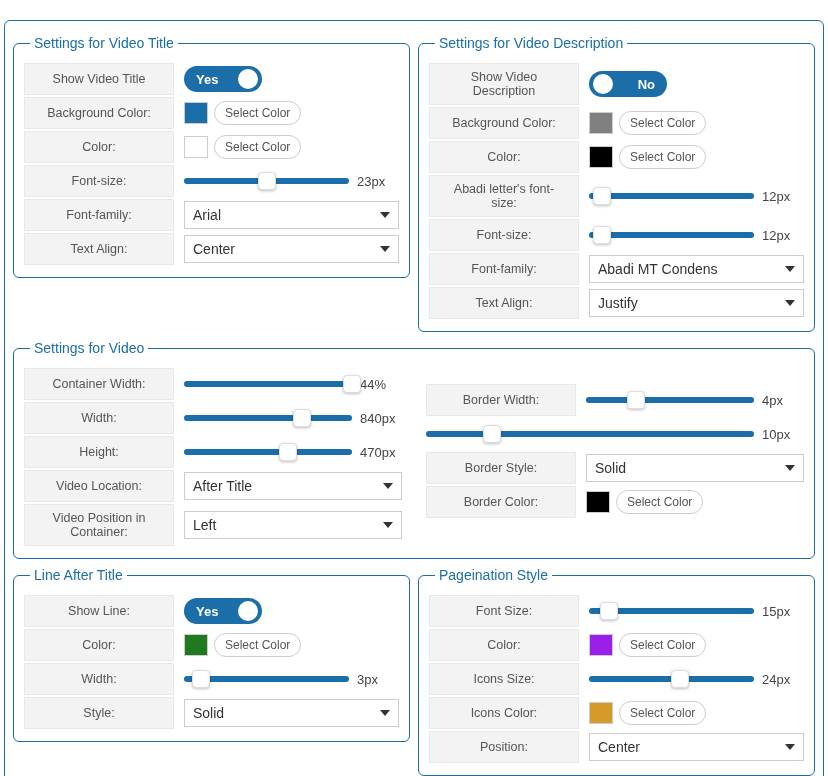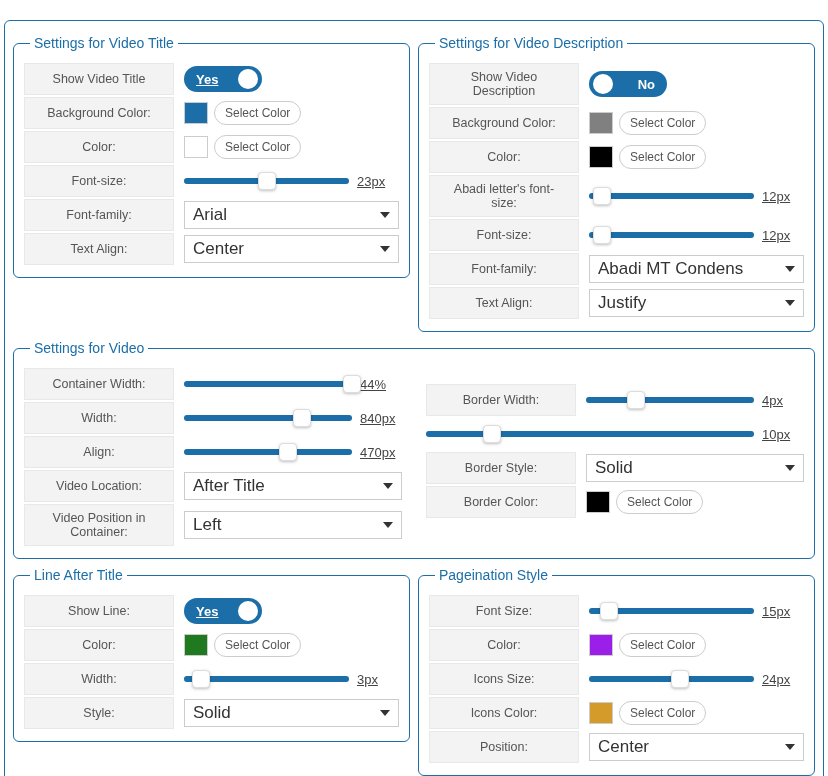--- a/index.html
+++ b/index.html
@@ -56,21 +56,21 @@
     background: #1b6ea8; position: relative; cursor: pointer;
     display: flex; align-items: center;
     font-size: 13px; font-weight: 600; color: #fff;
   }
   .toggle .knob {
     width: 20px; height: 20px; border-radius: 50%;
     background: #fff; position: absolute; top: 3px;
   }
   .toggle.on .knob { right: 4px; }
   .toggle.off .knob { left: 4px; }
-  .toggle.on .lbl { position:absolute; left: 12px; text-decoration: underline; }
+  .toggle.on .lbl { position:absolute; left: 12px; }
   .toggle.off .lbl { position:absolute; right: 12px; padding-left: 48px; }
 
   
   .swatch { width: 24px; height: 22px; border: 1px solid #ccc; flex-shrink:0; }
   .btn {
     background: #fff; border: 1px solid #ccc; border-radius: 12px;
     font-size: 12px; color: #555; padding: 4px 10px; cursor: pointer;
   }
 
   
@@ -81,27 +81,27 @@
   }
   .slider .fill {
     position: absolute; left: 0; top: 0; bottom: 0;
     background: #1b6ea8; border-radius: 4px;
   }
   .slider .thumb {
     position: absolute; top: 50%; transform: translate(-50%, -50%);
     width: 18px; height: 18px; background: #fff; border: 1px solid #ddd;
     border-radius: 4px; box-shadow: 0 1px 3px rgba(0,0,0,0.25);
   }
-  .slider-val { font-size: 13px; color: #444; min-width: 42px; text-decoration: underline; }
+  .slider-val { font-size: 13px; color: #444; min-width: 42px; }
 
   
   .select {
     flex: 1; border: 1px solid #ccc; background: #fff;
     height: 28px; display: flex; align-items: center;
-    padding: 0 8px; font-size: 17px; color: #333;
+    padding: 0 8px; font-size: 14px; color: #333;
     position: relative; cursor: pointer;
     min-width: 0;
   }
   .select .caret {
     position: absolute; right: 8px; top: 50%; transform: translateY(-50%);
     width: 0; height: 0;
     border-left: 5px solid transparent;
     border-right: 5px solid transparent;
     border-top: 6px solid #333;
   }
@@ -275,21 +275,21 @@
             <div class="slider-wrap">
               <div class="slider">
                 <div class="fill" style="width: 100%;"></div>
                   <div class="thumb" style="left: 70%;"></div>
               </div>
               <span class="slider-val">840px</span>
             </div>
           </div>
         </div>
         <div class="field-row">
-          <div class="field-label">Align:</div>
+          <div class="field-label">Height:</div>
           <div class="field-control">
             <div class="slider-wrap">
               <div class="slider">
                 <div class="fill" style="width: 100%;"></div>
                   <div class="thumb" style="left: 62%;"></div>
               </div>
               <span class="slider-val">470px</span>
             </div>
           </div>
         </div>

